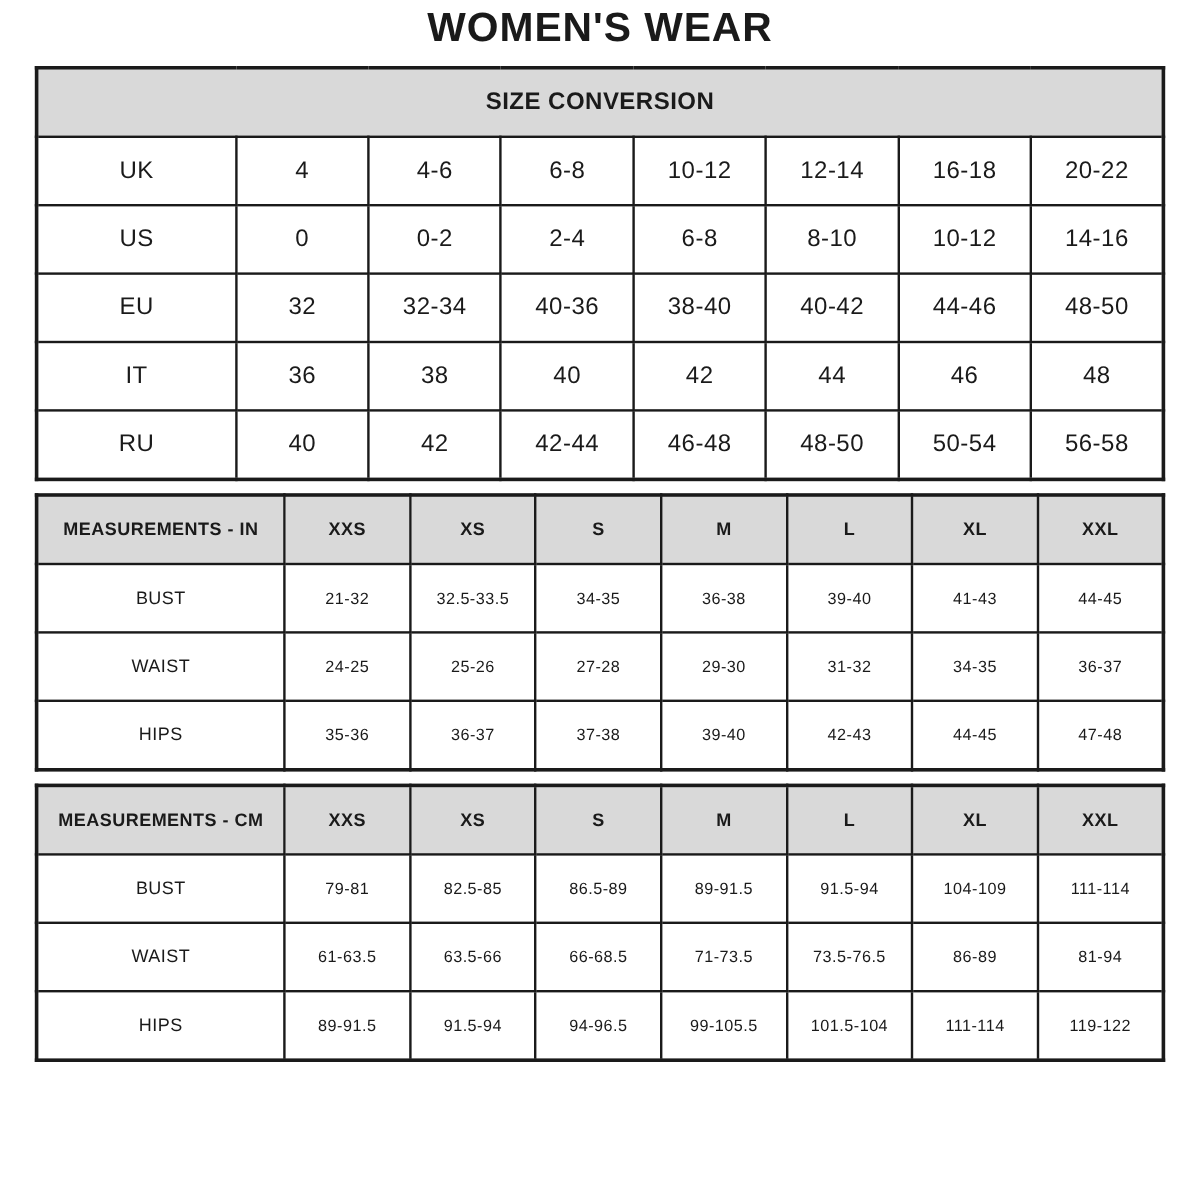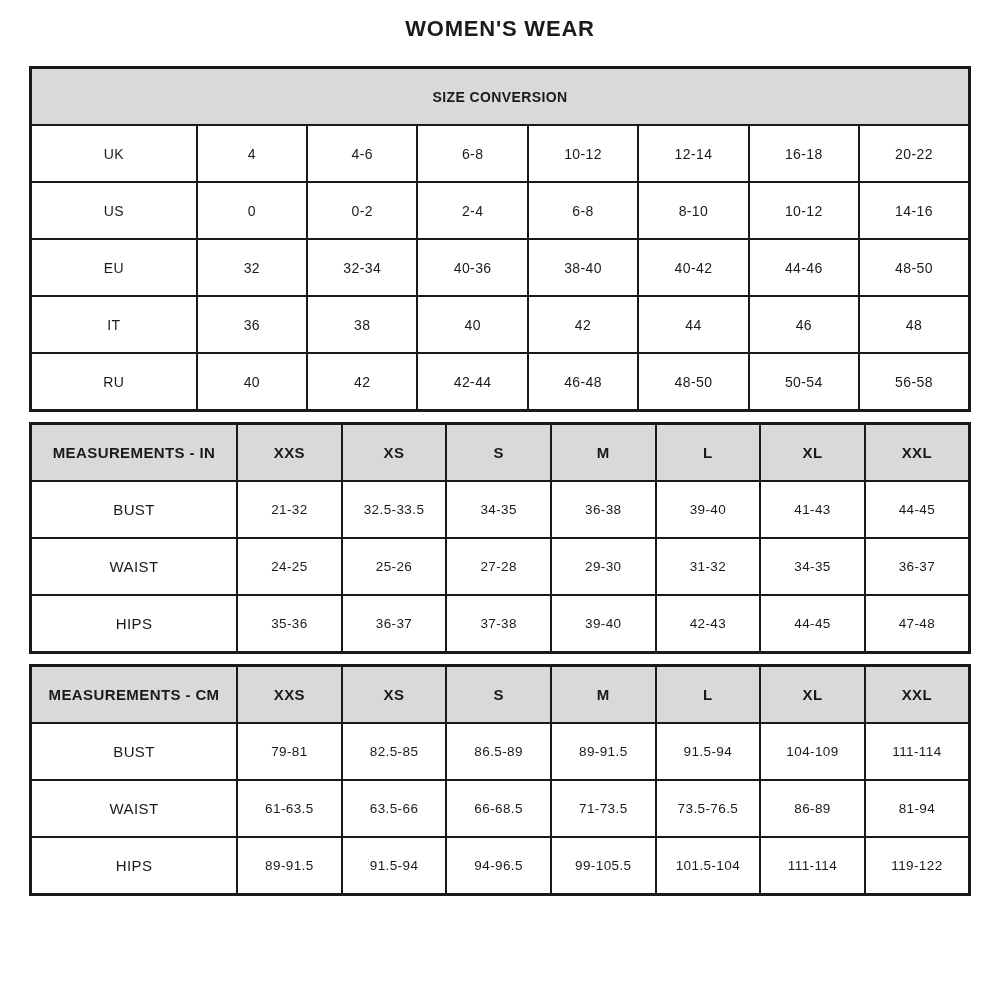--- a/index.html
+++ b/index.html
@@ -11,24 +11,24 @@
     font-family: "Liberation Sans", "DejaVu Sans", sans-serif;
     color: #1a1a1a;
     -webkit-font-smoothing: antialiased;
   }
   .page {
     width: 1000px;
     height: 1000px;
     overflow: hidden;
   }
   .title {
-    margin: 12px;
+    margin: 0;
     padding: 4px 0 12px 0;
     text-align: center;
-    font-size: 22px;
+    font-size: 34px;
     font-weight: 700;
     letter-spacing: 0.8px;
   }
   table.tbl {
     border-collapse: collapse;
     table-layout: fixed;
     width: 942px;
     margin: 0 auto 10px auto;
     border: 3px solid #1a1a1a;
   }
@@ -43,21 +43,21 @@
     white-space: nowrap;
   }
   
   td.banner {
     background: #d9d9d9;
     font-weight: 700;
     font-size: 16px;
     letter-spacing: 0.6px;
   }
   
-  .conv td { font-size: 14px; }
+  .conv td { font-size: 20px; }
   
   .meas td { font-size: 13.5px; }
   .meas td.lbl { font-size: 15px; margin-left: 18px; }
   .meas tr.hdr td {
     background: #d9d9d9;
     font-weight: 700;
     font-size: 15px;
   }
 </style>
 </head>

